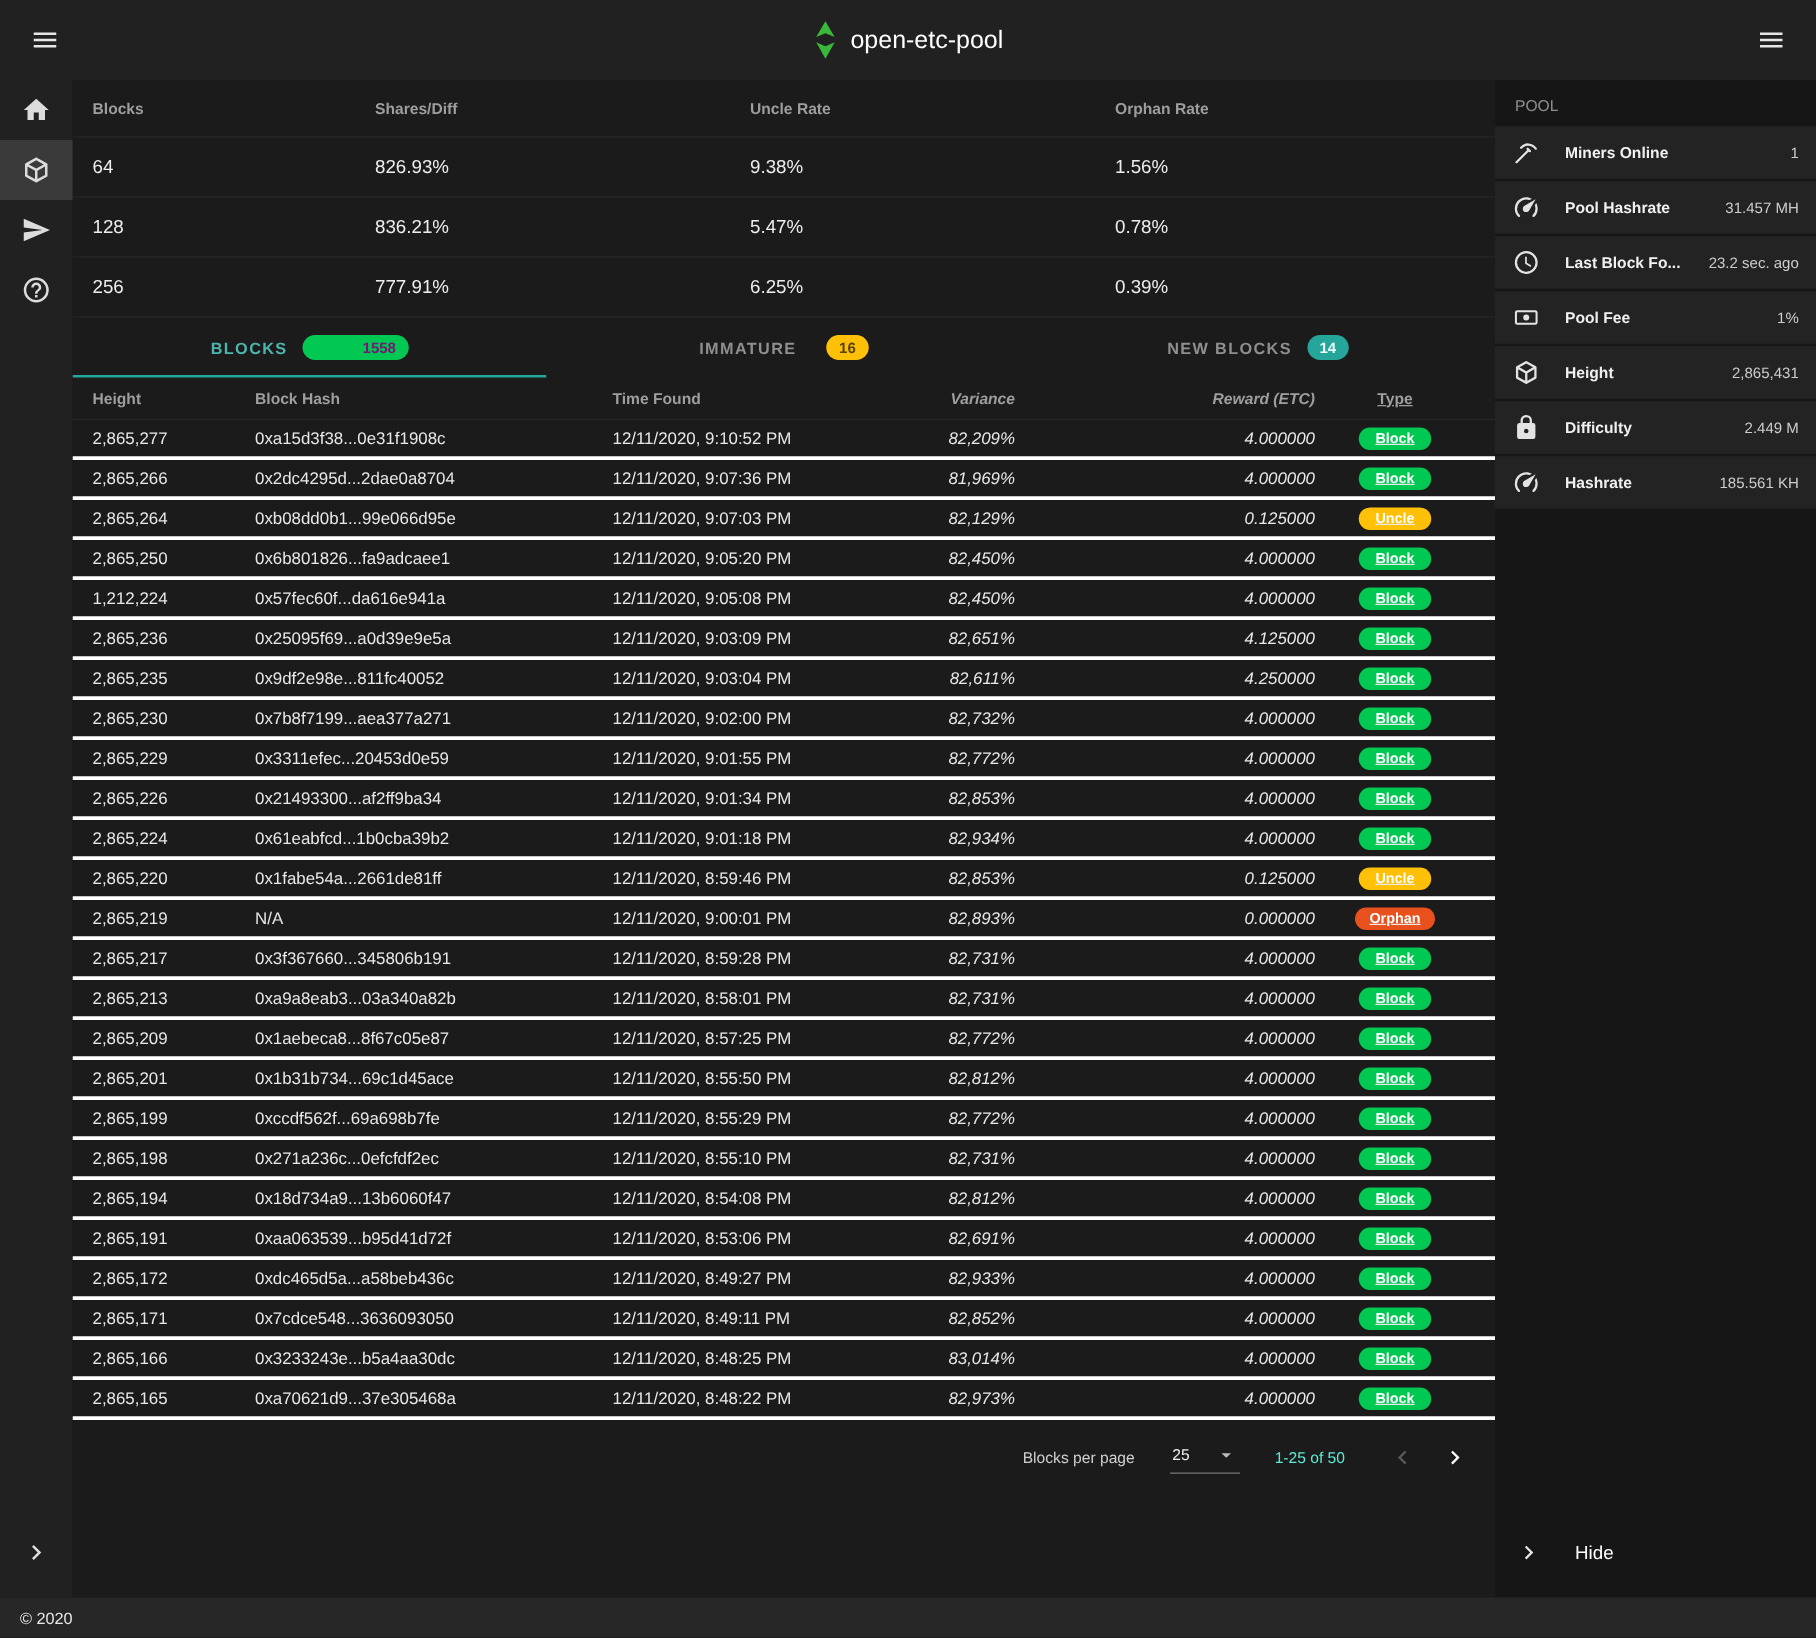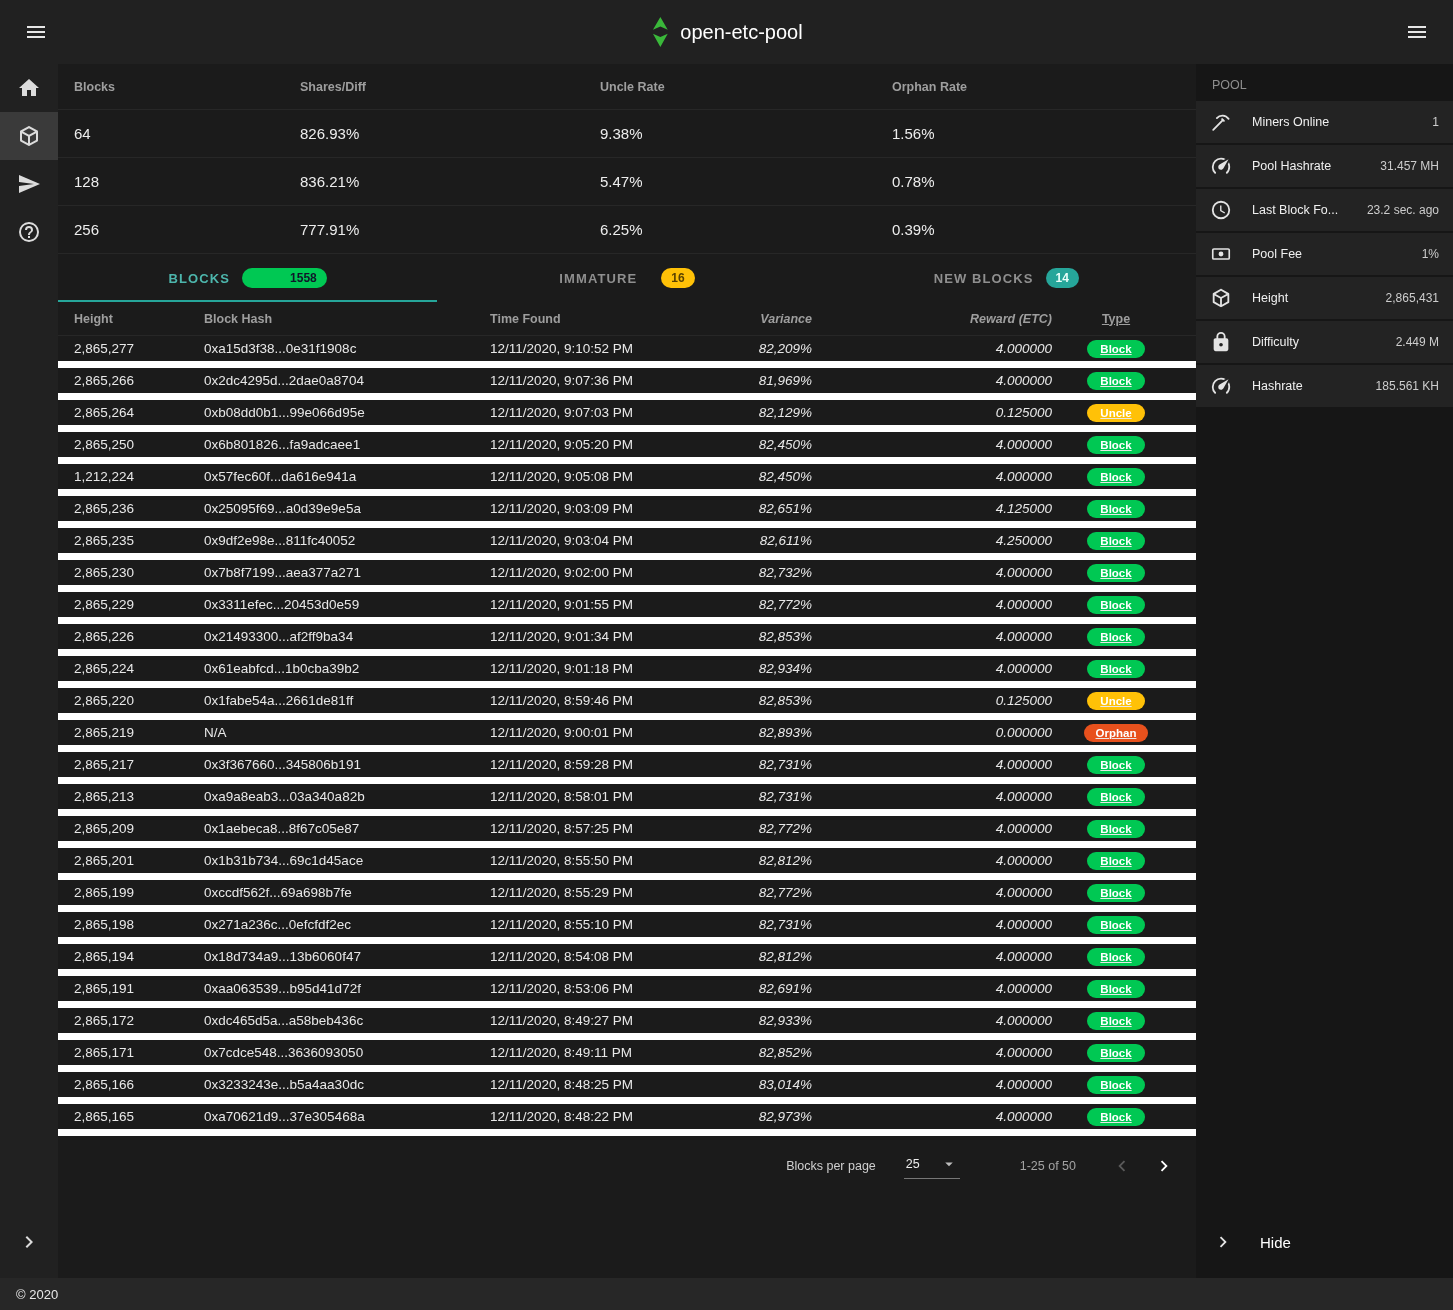--- a/index.html
+++ b/index.html
@@ -45,55 +45,55 @@
   .stats-header{height:46px;color:#9e9e9e;font-size:12.5px;font-weight:bold;
     border-bottom:1px solid #272727;}
   .stats-row{height:48px;font-size:15px;color:#ededed;border-bottom:1px solid #272727;}
 
   .tabs{display:flex;height:48px;}
   .tab{flex:1;display:flex;align-items:center;justify-content:center;gap:12px;
     font-size:13px;font-weight:bold;letter-spacing:1.1px;color:#8f8f8f;cursor:pointer;position:relative;}
   .tab.active{color:var(--teal);}
   .tab.active::after{content:"";position:absolute;left:0;right:0;bottom:0;height:2px;background:var(--teal_badge);}
   .badge{border-radius:11px;padding:3px 10px;font-size:12px;font-weight:bold;letter-spacing:0;}
-  .badge-green{background:var(--green);color:#0f172a;padding-left:48px;}
+  .badge-green{background:var(--green);color:#701a75;padding-left:48px;}
   .badge-amber{background:var(--amber);color:#5b4200;margin-left:12px;}
   .badge-teal{background:var(--teal_badge);color:#eafffa;}
 
   .tbl-header,.tbl-row{display:grid;grid-template-columns:130px 286px 212px 110px 240px 1fr;
     align-items:center;padding:0 16px;}
   .tbl-header{height:34px;font-size:12.5px;font-weight:bold;color:#9e9e9e;border-bottom:1px solid #272727;}
-  .tbl-row{height:32px;font-size:13.5px;color:#e8e8e8;border-bottom:7px solid #ffffff;}
+  .tbl-row{height:32px;font-size:13.5px;color:#e8e8e8;border-bottom:3px solid #ffffff;}
   .col-r{text-align:right;font-style:italic;}
   .cell-type{display:flex;justify-content:center;text-decoration:underline;}
   .chip{display:inline-block;border-radius:11px;padding:3px 0;width:58px;text-align:center;
     font-size:11.5px;font-weight:bold;color:#fff;}
   .chip-block{background:var(--green);text-align:center;}
   .chip-uncle{background:var(--amber);}
   .chip-orphan{background:var(--orange);width:64px;}
 
   .pagination{display:flex;align-items:center;justify-content:flex-end;height:60px;
     padding-right:14px;gap:28px;font-size:12.5px;color:#cfcfcf;}
   .per-page{display:flex;align-items:center;gap:20px;border-bottom:1px solid #777;
     padding:2px 2px 5px 2px;color:#eee;cursor:pointer;}
   .per-page svg{width:18px;height:18px;color:#bdbdbd;}
-  .page-range{color:#a3a3a3;margin-left:32px;}
+  .page-range{color:#5eead4;}
   .pager{display:flex;align-items:center;gap:6px;}
   .page-btn{width:36px;height:36px;display:flex;align-items:center;justify-content:center;
     color:#fff;cursor:pointer;background:none;border:none;padding:0;}
   .page-btn.disabled{color:#5a5a5a;}
   .page-btn svg{width:22px;height:22px;}
 
   
   .rightbar{position:absolute;top:64px;right:0;width:257px;bottom:32px;background:#161616;}
   .side-title{padding:14px 16px 9px;font-size:12.5px;color:#8f8f8f;}
   .side-item{display:flex;align-items:center;height:42px;background:#232323;margin-bottom:2px;
     padding:0 14px;}
   .side-item svg{width:22px;height:22px;color:#e3e3e3;flex:0 0 auto;}
-  .side-label{margin-left:20px;font-size:12.5px;font-weight:normal;color:#f0f0f0;white-space:nowrap;}
+  .side-label{margin-left:20px;font-size:12.5px;font-weight:bold;color:#f0f0f0;white-space:nowrap;}
   .side-value{margin-left:auto;font-size:12px;color:#cdcdcd;white-space:nowrap;}
   .hide-row{position:absolute;bottom:12px;left:0;right:0;height:48px;display:flex;
     align-items:center;padding:0 16px;cursor:pointer;color:#fff;}
   .hide-row svg{width:22px;height:22px;color:#e3e3e3;}
   .hide-label{margin-left:26px;font-size:15px;}
 
   
   .footer{position:absolute;bottom:0;left:0;right:0;height:32px;background:#272727;
     display:flex;align-items:center;padding:0 16px;font-size:13px;color:#e8e8e8;z-index:7;}
 </style>

